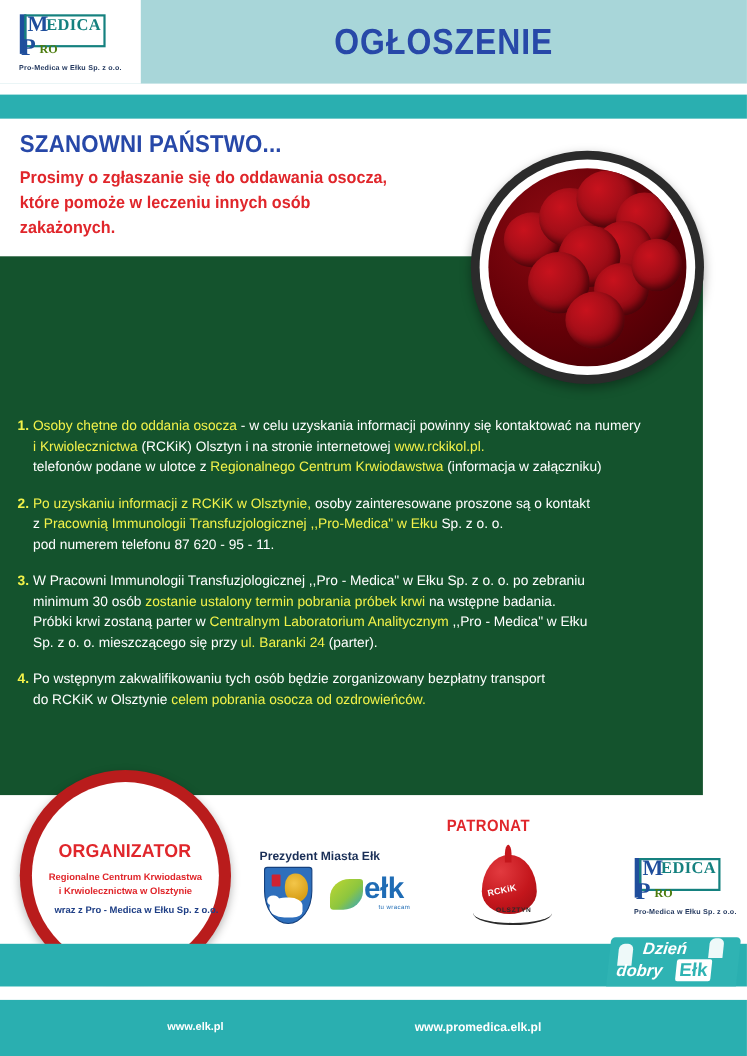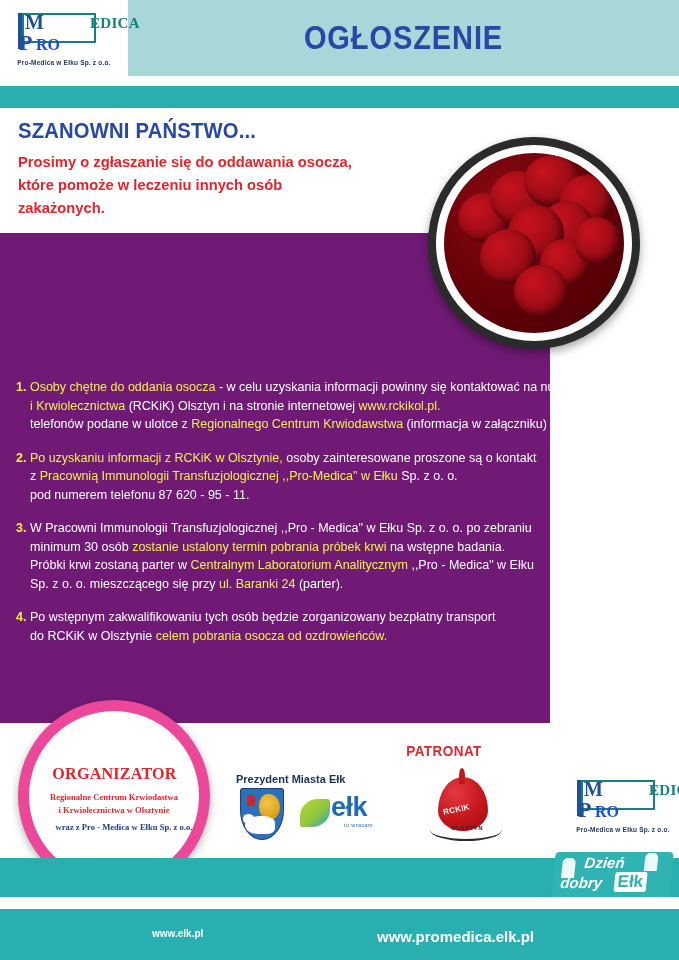--- a/index.html
+++ b/index.html
@@ -64,37 +64,36 @@
   }
   .pm-edica {
     position: absolute;
     left: 26px; top: 5px;
     font-size: 15px;
     font-weight: bold;
     color: #15817f;
     letter-spacing: 0.3px;
     font-family: "Liberation Serif", serif;
     line-height: 15px;
-    margin-left: 48px;
   }
   .pm-p {
     position: absolute;
     left: 3px; top: 21px;
     font-size: 22px;
     font-weight: bold;
     color: #1f4e9c;
     font-family: "Liberation Serif", serif;
     line-height: 22px;
   }
   .pm-ro {
     position: absolute;
     left: 20px; top: 26px;
-    font-size: 16px;
-    font-weight: bold;
-    color: #1d4ed8;
+    font-size: 11px;
+    font-weight: bold;
+    color: #4d7c0f;
     font-family: "Liberation Serif", serif;
     line-height: 16px;
   }
   .logo-caption {
     font-size: 6.5px;
     font-weight: bold;
     color: #253a60;
     margin-top: 4px;
     letter-spacing: 0.2px;
   }
@@ -146,22 +145,22 @@
     color: #e0262b;
     line-height: 23px;
     transform: scaleX(0.95);
     transform-origin: left center;
   }
 
   
   .body-teal {
     position: absolute;
     left: 0; top: 233px;
-    width: 550px; height: 490px;
-    background: #701a75;
+    width: 639px; height: 490px;
+    background: #14532d;
   }
   .blood-circle {
     position: absolute;
     left: 428px; top: -96px;
     width: 212px; height: 212px;
     border-radius: 50%;
     background: #2b2b2b;
     box-shadow: 0 4px 10px rgba(0,0,0,0.35);
   }
   .blood-circle .ring-white {
@@ -209,23 +208,22 @@
     position: absolute;
     left: 0; top: 723px;
     width: 679px; height: 135px;
     background: #ffffff;
   }
   .organizer-badge {
     position: absolute;
     left: 18px; top: -23px;
     width: 192px; height: 192px;
     border-radius: 50%;
-    background: #ec4899;
+    background: #b91c1c;
     box-shadow: 0 3px 9px rgba(0,0,0,0.3);
-    font-family: Liberation Serif, serif;
   }
   .organizer-badge .inner {
     position: absolute;
     left: 11px; top: 11px;
     width: 170px; height: 170px;
     border-radius: 50%;
     background: #ffffff;
     display: flex;
     flex-direction: column;
     align-items: center;
@@ -479,21 +477,21 @@
   .footer-url-1 {
     position: absolute;
     left: 152px; top: 928px;
     font-size: 10px;
     font-weight: bold;
     color: #ffffff;
   }
   .footer-url-2 {
     position: absolute;
     left: 377px; top: 928px;
-    font-size: 15px;
+    font-size: 11px;
     font-weight: bold;
     color: #ffffff;
   }
 </style>
 </head>
 <body>
 
 <div class="poster">
 
   <div class="header-band"></div>

